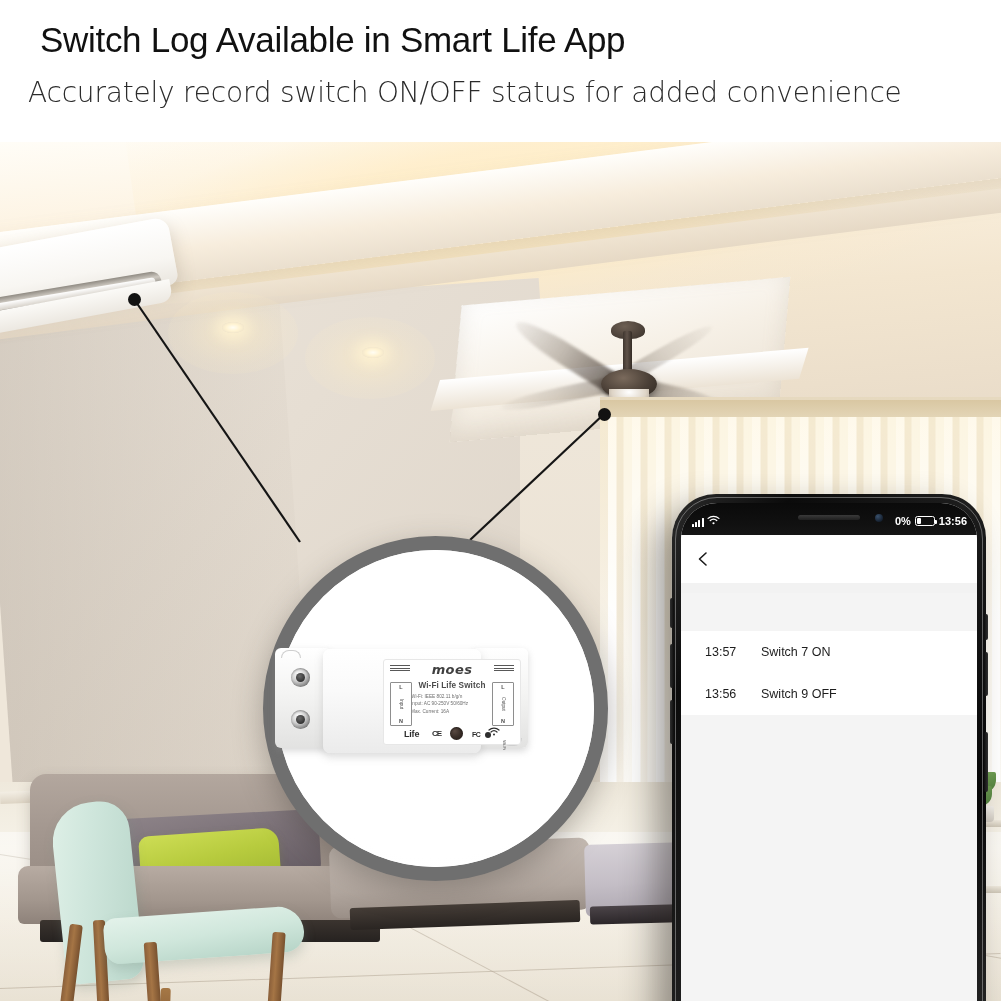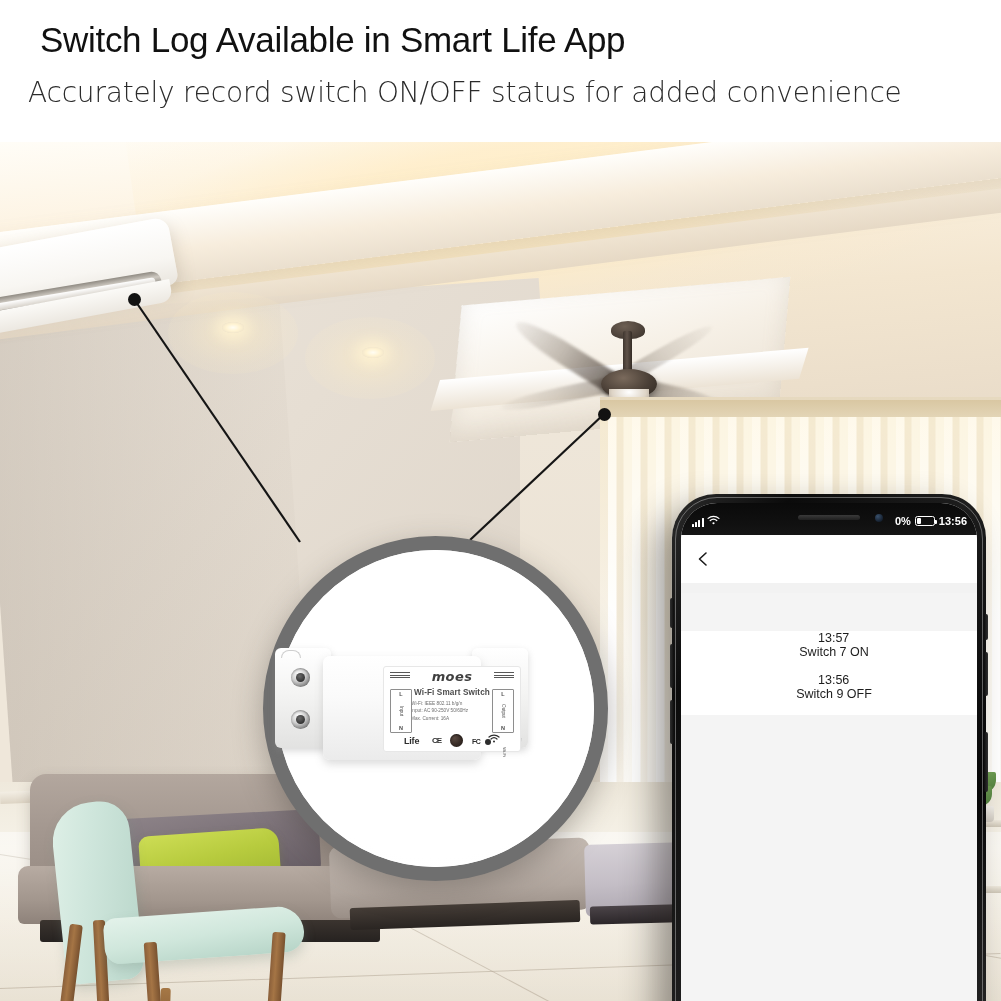--- a/index.html
+++ b/index.html
@@ -370,21 +370,21 @@
   }
   .dev-endcap {
     position: absolute; top: 2px; width: 56px; height: 100px;
     background: linear-gradient(180deg, #ffffff 0%, #f4f4f3 45%, #e2e2e1 100%);
     border-radius: 6px;
     box-shadow: 0 3px 7px rgba(140,140,140,0.33);
   }
   .dev-endcap.left { left: 0; }
   .dev-endcap.right { right: 0; }
   .dev-mid {
-    position: absolute; left: 48px; top: 10px; width: 158px; height: 104px;
+    position: absolute; left: 48px; top: 3px; width: 158px; height: 104px;
     background: linear-gradient(180deg, #ffffff 0%, #fafafa 40%, #ebebeb 100%);
     border-radius: 7px;
     box-shadow: 0 4px 9px rgba(140,140,140,0.30);
   }
   .dev-label {
     position: absolute; left: 60px; top: 10px; width: 136px; height: 84px;
     background: #ffffff;
     border: 1px solid #e7e7e7;
     border-radius: 3px;
   }
@@ -577,21 +577,20 @@
   }
   .date-header span {
     margin-left: 18px;
     font-size: 13px; font-weight: 700; color: #1d1d1d;
     font-family: "Liberation Sans", sans-serif;
   }
   .log-list { position: absolute; left: 0; top: 128px; width: 100%; background: #ffffff; }
   .log-row {
     height: 42px; display: flex; align-items: center;
     background: #ffffff;
-    flex-direction: column;
   }
   .log-time {
     margin-left: 24px; width: 46px;
     font-size: 12.5px; color: #1d1d1d; font-weight: 400;
     font-family: "Liberation Sans", sans-serif;
   }
   .log-event {
     margin-left: 10px;
     font-size: 12.5px; color: #1d1d1d; font-weight: 400;
     font-family: "Liberation Sans", sans-serif;
@@ -742,21 +741,21 @@
         <div class="dev-notch" style="left:30px; bottom:2px; transform:rotate(180deg);"></div>
       </div>
 
       <div class="dev-mid">
         <div class="dev-label">
 
           <div class="hatch" style="left:6px; top:5px;"></div>
           <div class="hatch" style="right:6px; top:5px;"></div>
 
           <div class="brand">moes</div>
-          <div class="dev-title">Wi-Fi Smart Switch</div>
+          <div class="dev-title">Wi-Fi Life Switch</div>
 
           <div class="dev-specs">
             <div>Wi-Fi: IEEE 802.11 b/g/n</div>
             <div>Input: AC 90-250V 50/60Hz</div>
             <div>Max. Current: 16A</div>
           </div>
 
           <div class="term-box in">
             <div class="term-l">L</div>
             <div class="term-side">Input</div>

